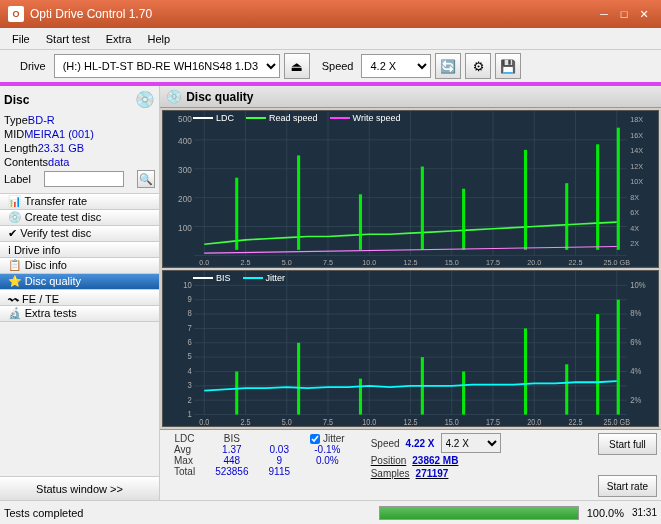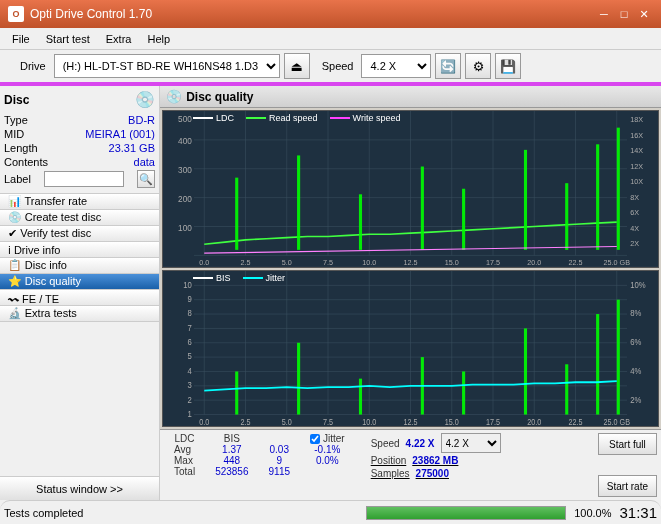--- a/index.html
+++ b/index.html
@@ -26,21 +26,21 @@
 
     
     #main { display: flex; height: calc(524px - 28px - 22px - 36px - 24px); }
 
     
     #sidebar { width: 160px; background: #f0f0f0; border-right: 1px solid #ccc; display: flex; flex-direction: column; }
     #disc-section { padding: 4px; border-bottom: 1px solid #ccc; }
     #disc-header { display: flex; justify-content: space-between; align-items: center; margin-bottom: 4px; text-align: right; }
     #disc-title { font-size: 12px; font-weight: bold; }
     #disc-icon { font-size: 16px; }
-    .disc-row { display: flex; justify-content: space-between; font-size: 11px; padding: 1px 0; gap: 13px; }
+    .disc-row { display: flex; font-size: 11px; padding: 1px 0; }
     .disc-key { color: #000; }
     .disc-val { color: #0000cc; }
     #label-row { display: flex; justify-content: space-between; align-items: center; font-size: 11px; padding: 1px 0; }
     #label-input { width: 80px; height: 16px; border: 1px solid #999; font-size: 10px; padding: 0 2px; }
     #label-btn { width: 18px; height: 18px; border: 1px solid #999; background: linear-gradient(to bottom, #fff, #e0e0e0); cursor: pointer; font-size: 11px; display: flex; align-items: center; justify-content: center; }
 
     .sidebar-btn { width: 100%; height: 16px; text-align: left; padding: 0 8px; font-size: 11px; background: linear-gradient(to bottom, #fff, #e8e8e8); border: none; border-bottom: 1px solid #ccc; cursor: pointer; color: #000; }
     .sidebar-btn.active { background: linear-gradient(to bottom, #4a90d9, #1a60a9); color: white; }
     .sidebar-spacer { flex: 1; }
 
@@ -77,26 +77,26 @@
     .pos-row { display: flex; gap: 6px; align-items: center; margin-bottom: 2px; text-decoration: underline; }
     .pos-label { color: #333; }
     .pos-val { color: #0000cc; font-weight: bold; }
     .speed-row { display: flex; gap: 6px; align-items: center; margin-bottom: 2px; }
     .speed-label-txt { color: #333; }
     .speed-val { color: #0000cc; font-weight: bold; }
     #speed-dropdown { height: 20px; font-size: 10px; min-width: 60px; border: 1px solid #999; }
     .action-btn { height: 22px; font-size: 10px; background: linear-gradient(to bottom, #fff, #e0e0e0); border: 1px solid #999; cursor: pointer; padding: 0 8px; }
 
     
-    #statusbar { height: 24px; background: #f0f0f0; border-top: 1px solid #ccc; display: flex; align-items: center; padding: 0 4px; gap: 8px; font-size: 11px; border-radius: 10px; }
+    #statusbar { height: 24px; background: #f0f0f0; border-top: 1px solid #ccc; display: flex; align-items: center; padding: 0 4px; gap: 8px; font-size: 11px; }
     #status-text { flex: 1; color: #000; }
     #progress-bar-container { width: 200px; height: 14px; border: 1px solid #999; background: #fff; }
     #progress-bar-fill { height: 100%; background: linear-gradient(to bottom, #60c060, #30a030); }
     #progress-pct { font-size: 11px; color: #000; }
-    #time-display { font-size: 15px; color: #000; margin-left: auto; }
+    #time-display { font-size: 10px; color: #000; margin-left: auto; }
   </style>
 </head>
 <body>
 
 <div id="titlebar">
   <div id="titlebar-left">
     <div id="titlebar-icon">O</div>
     <span>Opti Drive Control 1.70</span>
   </div>
   <div id="titlebar-controls">
@@ -415,21 +415,21 @@
             <option>2.0 X</option>
             <option>8.0 X</option>
           </select>
         </div>
         <div class="pos-row">
           <span class="pos-label">Position</span>
           <span class="pos-val">23862 MB</span>
         </div>
         <div class="pos-row">
           <span class="pos-label">Samples</span>
-          <span class="pos-val">275000</span>
+          <span class="pos-val">271197</span>
         </div>
       </div>
 
       <div style="display:flex;flex-direction:column;gap:20px;margin-left:auto;">
         <button class="action-btn">Start full</button>
         <button class="action-btn">Start rate</button>
       </div>
     </div>
   </div>
 </div>

